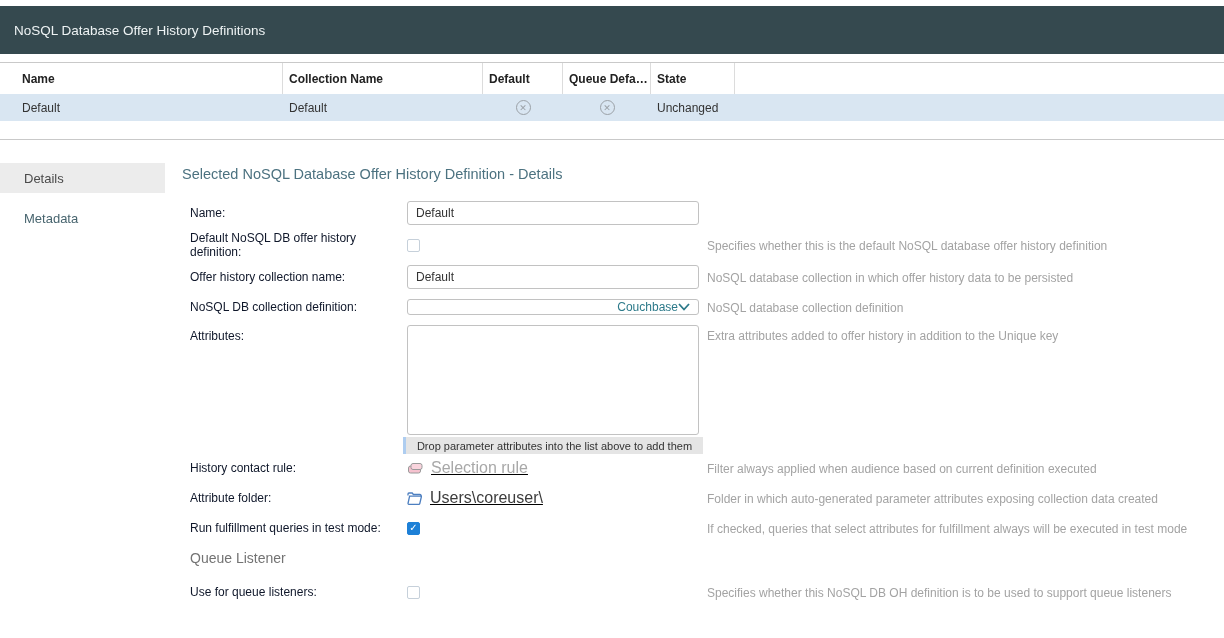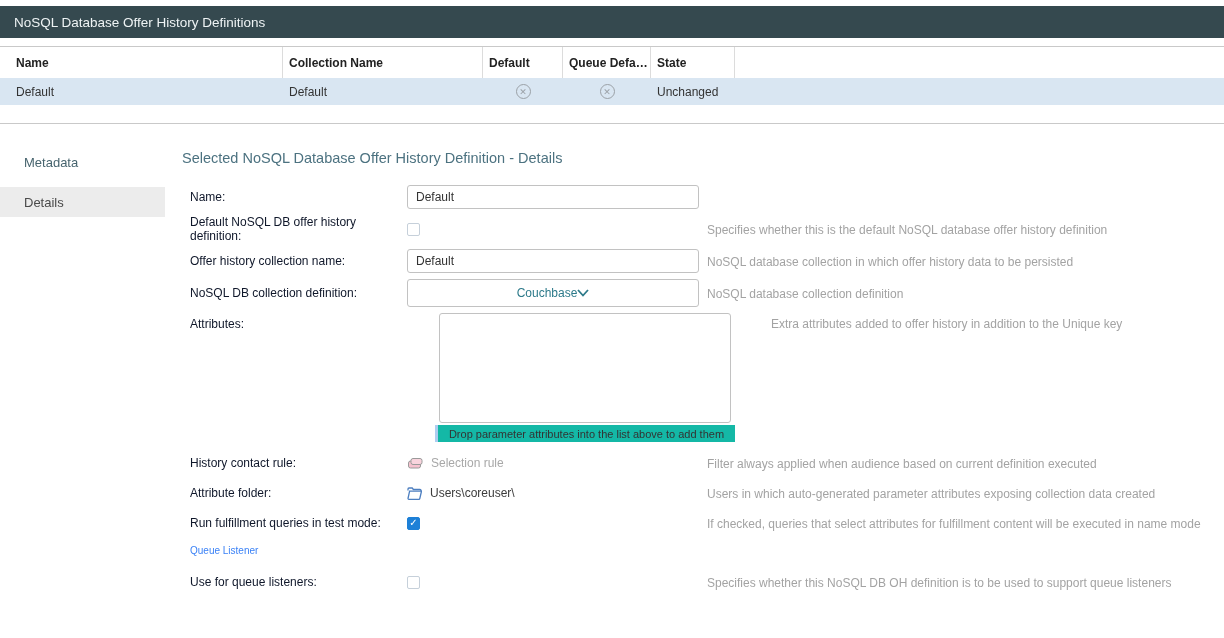--- a/index.html
+++ b/index.html
@@ -1,79 +1,79 @@
 <!DOCTYPE html>
 <html><head>
 <meta charset="utf-8">
 <style>
   * { margin:0; padding:0; box-sizing:border-box; }
   html,body { width:1224px; height:638px; background:#ffffff; overflow:hidden;
               font-family:"Liberation Sans", sans-serif; }
 
   
-  .titlebar { margin-top:6px; height:32px; background:#35494f; color:#eef3f4;
+  .titlebar { margin-top:6px; height:48px; background:#35494f; color:#eef3f4;
               display:flex; align-items:center; padding-left:14px; font-size:13.5px; }
 
   
   .grid { margin-top:8px; border-top:1px solid #c9c9c9; border-bottom:1px solid #c9c9c9; }
   .grid-row { display:flex; width:1224px; }
   .grid-head { height:31px; background:#ffffff; }
   .grid-head .cell { font-weight:bold; color:#222; border-right:1px solid #dcdcdc; }
   .grid-head .cell.col-fill { border-right:none; }
   .cell { font-size:12px; display:flex; align-items:center; padding-left:6px; color:#333; }
-  .cell.first { padding-left:16px; }
+  .cell.first { padding-left:22px; }
   .cell.icon-cell { justify-content:center; padding-left:0; }
   .col-name{width:283px} .col-coll{width:200px} .col-default{width:80px}
   .col-queue{width:88px} .col-state{width:84px} .col-fill{flex:1}
   .grid-datarow { height:27px; background:#d9e6f2; }
   .grid-emptyrow { height:18px; background:#ffffff; }
   .circle-x { width:15px; height:15px; border:1.4px solid #9ba1a7; border-radius:50%;
               color:#9ba1a7; font-size:9px; line-height:12px; display:flex;
               align-items:center; justify-content:center; }
 
   
   .content { display:flex; margin-top:11px; }
   .sidebar { width:165px; padding-top:12px; flex-shrink:0; }
   .tab { height:30px; display:flex; align-items:center; padding-left:24px;
          font-size:13px; color:#47646e; margin-bottom:10px; cursor:pointer; }
   .tab.selected { background:#ececec; color:#4a4a4a; }
 
   .main { flex:1; padding-top:15px; padding-left:17px; }
   .section-title { color:#4c7280; font-size:14.5px; margin-bottom:19px; }
-  .section-sub { color:#3b82f6; font-size:10px; margin:2px 0 14px 8px; }
+  .section-sub { color:#737373; font-size:14px; margin:2px 0 14px 8px; }
 
   .frow { display:flex; align-items:center; margin-left:8px; margin-bottom:6px; min-height:24px; }
   .frow.top { align-items:flex-start; }
   .flabel { width:217px; font-size:12px; color:#0f172a; flex-shrink:0; }
   .fctrl  { width:300px; flex-shrink:0; }
   .fhelp  { font-size:12px; color:#a3a3a3; padding-top:1px; }
   .frow.top .flabel { padding-top:4px; }
   .frow.top .fhelp  { padding-top:4px; }
 
   input.text, .selectbox, textarea.desc, .listbox {
       border:1px solid #c2c2c2; border-radius:3px; background:#fff;
       font-family:"Liberation Sans", sans-serif; font-size:12px; color:#333; }
   input.text { width:292px; height:24px; padding:0 8px; }
   textarea.desc { width:292px; height:42px; resize:none; padding:4px 8px; }
-  .selectbox { width:292px; height:28px; display:flex; align-items:center;
-               justify-content:center; padding:0 8px; cursor:pointer; }
+  .selectbox { width:292px; height:16px; display:flex; align-items:center;
+               justify-content:flex-end; padding:0 8px; cursor:pointer; }
   .selectbox .val { color:#2d7a8a; }
   .listbox { width:292px; height:110px; }
-  .drophint { width:300px; margin-left:-4px; margin-top:2px; height:17px; background:#14b8a6;
+  .drophint { width:300px; margin-left:-4px; margin-top:2px; height:17px; background:#e5e5e5;
               border-left:3px solid #aecdf0; font-size:11px; color:#333;
               display:flex; align-items:center; justify-content:center; }
 
   .checkbox { width:13px; height:13px; border:1px solid #c6d0da; border-radius:2px;
               background:#fff; display:flex; align-items:center; justify-content:center;
               cursor:pointer; }
   .checkbox .check { display:none; color:#fff; font-size:10px; line-height:10px; }
   .checkbox.checked { background:#1d80d7; border-color:#1d80d7; }
   .checkbox.checked .check { display:block; }
 
-  .picker { display:flex; align-items:center; gap:8px; font-size:12px; cursor:pointer; }
+  .picker { display:flex; align-items:center; gap:8px; font-size:16px; cursor:pointer;text-decoration:underline; }
   .picker .ptext-gray { color:#a8a8a8; }
   .picker .ptext-dark { color:#3c3c3c; }
 
   .chev { width:12px; height:8px; }
 </style>
 </head>
 <body>
 
 <div class="titlebar">
   <span>NoSQL Database Offer History Definitions</span>
@@ -99,22 +99,22 @@
     </div>
     <div class="cell col-state">Unchanged</div>
     <div class="cell col-fill"></div>
   </div>
   <div class="grid-row grid-emptyrow"></div>
 </div>
 
 <div class="content">
 
   <div class="sidebar">
+    <div class="tab selected">Details</div>
     <div class="tab">Metadata</div>
-    <div class="tab selected">Details</div>
   </div>
 
   <div class="main">
     <div class="section-title">Selected NoSQL Database Offer History Definition - Details</div>
 
     <div class="frow">
       <div class="flabel">Name:</div>
       <div class="fctrl">
         <input class="text" type="text" value="Default" style="">
       </div>
@@ -144,21 +144,21 @@
         <div class="selectbox">
           <span class="val">Couchbase</span>
           <svg class="chev" viewBox="0 0 12 8">
             <polyline points="1,1 6,6.5 11,1" fill="none" stroke="#2d7a8a" stroke-width="1.8"></polyline>
           </svg>
         </div>
       </div>
       <div class="fhelp">NoSQL database collection definition</div>
     </div>
 
-    <div class="frow top" style="margin-bottom:9px;gap:32px;">
+    <div class="frow top" style="margin-bottom:2px;">
       <div class="flabel">Attributes:</div>
       <div class="fctrl">
         <div class="listbox"></div>
         <div class="drophint">Drop parameter attributes into the list above to add them</div>
       </div>
       <div class="fhelp">Extra attributes added to offer history in addition to the Unique key</div>
     </div>
 
     <div class="frow">
       <div class="flabel">History contact rule:</div>
@@ -178,31 +178,31 @@
       <div class="flabel">Attribute folder:</div>
       <div class="fctrl">
         <div class="picker">
           <svg width="15" height="13" viewBox="0 0 15 13">
             <path d="M1 3.5 V2 a1 1 0 0 1 1-1 h3.2 l1.2 1.5 H13 a1 1 0 0 1 1 1 V4" fill="none" stroke="#4d7fc0" stroke-width="1.3"></path>
             <path d="M1 11.5 L2.6 4.2 H14.5 L12.8 11.5 a1 1 0 0 1-1 .8 H1.8 a1 1 0 0 1-.8-.8 Z" fill="none" stroke="#4d7fc0" stroke-width="1.3"></path>
           </svg>
           <span class="ptext-dark">Users\coreuser\</span>
         </div>
       </div>
-      <div class="fhelp">Users in which auto-generated parameter attributes exposing collection data created</div>
+      <div class="fhelp">Folder in which auto-generated parameter attributes exposing collection data created</div>
     </div>
 
     <div class="frow" style="margin-bottom:10px;">
       <div class="flabel">Run fulfillment queries in test mode:</div>
       <div class="fctrl">
         <div class="checkbox checked">
             <span class="check">✓</span>
           </div>
       </div>
-      <div class="fhelp">If checked, queries that select attributes for fulfillment content will be executed in name mode</div>
+      <div class="fhelp">If checked, queries that select attributes for fulfillment always will be executed in test mode</div>
     </div>
 
     <div class="section-sub">Queue Listener</div>
 
     <div class="frow">
       <div class="flabel">Use for queue listeners:</div>
       <div class="fctrl">
         <div class="checkbox"></div>
       </div>
       <div class="fhelp">Specifies whether this NoSQL DB OH definition is to be used to support queue listeners</div>

